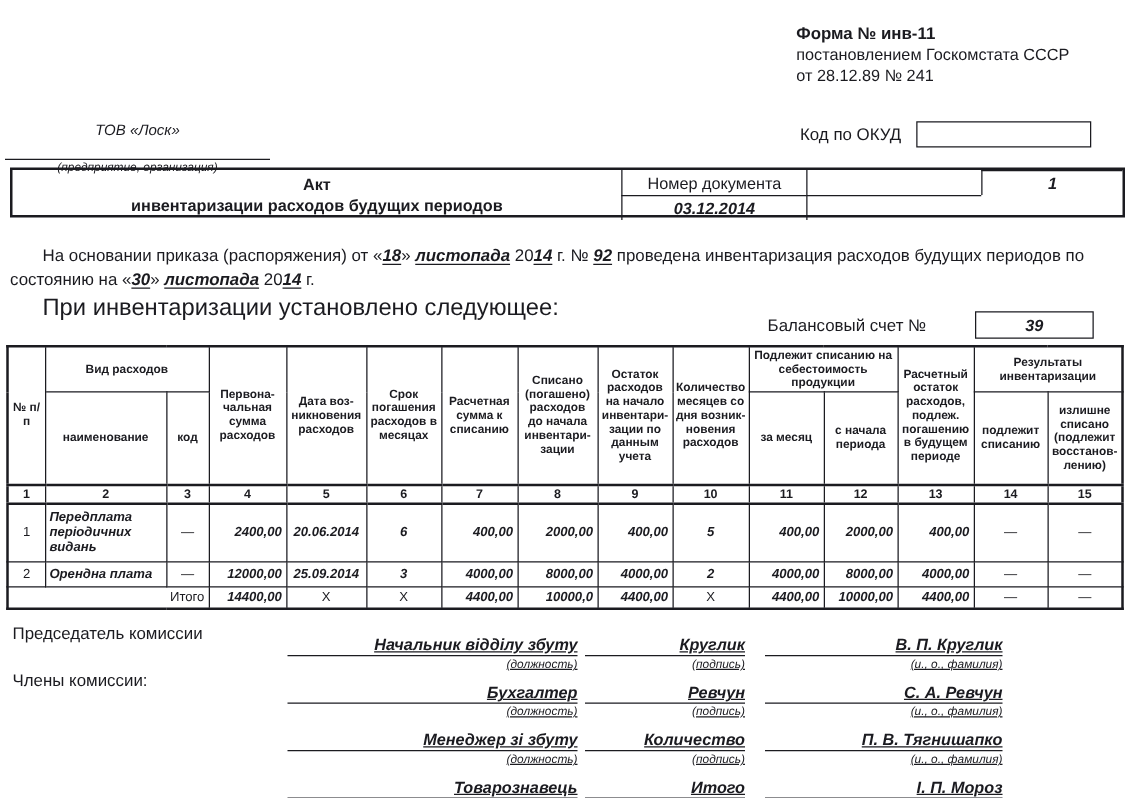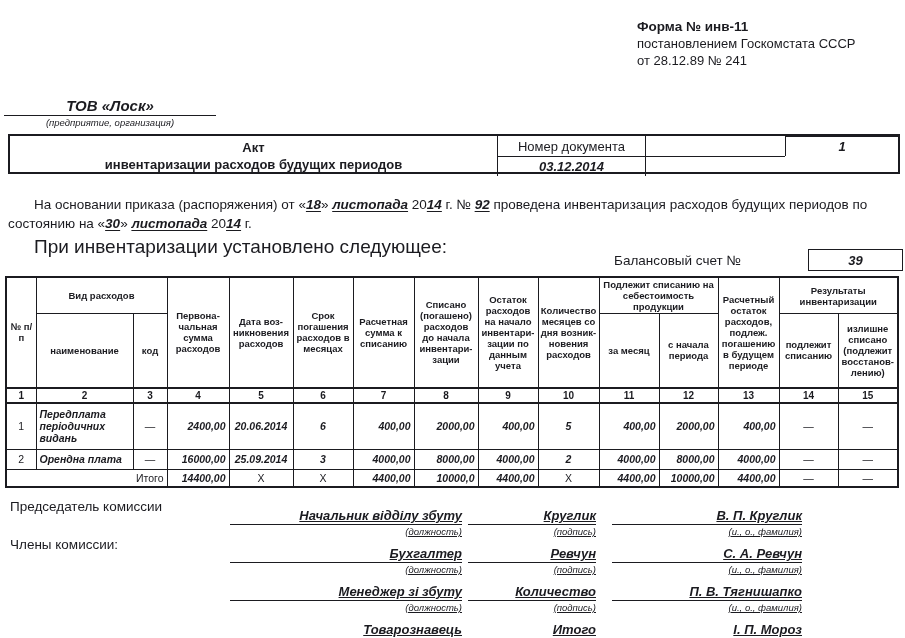--- a/index.html
+++ b/index.html
@@ -5,21 +5,21 @@
   html,body{margin:0;padding:0;background:#fff;}
   .page{position:relative;width:905px;height:638px;background:#fff;
         font-family:"Liberation Sans",sans-serif;color:#1b1b20;overflow:hidden;margin-top:12px;}
 
   
   .form-info{position:absolute;left:637px;top:6px;font-size:13px;line-height:17px;}
   .form-info .b{font-weight:700;font-size:13.5px;}
 
   
   .org{position:absolute;left:4px;top:85px;width:212px;text-align:center;}
-  .org-name{font-style:italic;font-weight:700;font-size:15px;border-bottom:1.5px solid #1b1b20;padding-bottom:1px;}
+  .org-name{font-style:italic;font-weight:400;font-size:12px;border-bottom:1.5px solid #1b1b20;padding-bottom:16px;}
   .org-caption{font-style:italic;font-size:9.5px;margin-top:1px;}
 
   
   .okud{position:absolute;left:640px;top:85px;display:flex;align-items:center;}
   .okud-label{font-size:13.5px;margin-right:12px;}
   .okud-box{display:inline-block;width:138px;height:19px;border:1.5px solid #1b1b20;}
 
   
   .tt{position:absolute;left:8px;top:122px;width:892px;height:40px;border:2px solid #1b1b20;
       display:grid;grid-template-columns:487px 148px 140px auto;grid-template-rows:20px 20px;box-sizing:border-box;}
@@ -29,21 +29,21 @@
   .tt .bt{border-top:1px solid #1b1b20;}
   .tt .hdr{font-size:13px;}
   .tt .val{font-size:13px;font-style:italic;font-weight:700;}
 
   
   .preamble{position:absolute;left:8px;top:183px;width:890px;font-size:13.5px;line-height:19px;text-indent:26px;margin:0;}
   .fill{font-style:italic;font-weight:600;text-decoration:underline;text-underline-offset:2px;}
   .statement{position:absolute;left:8px;top:224px;font-size:19px;text-indent:26px;margin:0;}
 
   
-  .balance{position:absolute;left:575px;top:237px;display:flex;align-items:center;gap:28px;}
+  .balance{position:absolute;left:575px;top:237px;display:flex;align-items:center;}
   .balance-label{font-size:13.5px;width:205px;text-align:center;}
   .balance-box{width:93px;height:20px;border:1.5px solid #1b1b20;display:flex;align-items:center;justify-content:center;
                font-size:13px;font-style:italic;font-weight:700;}
 
   
   table.inv{position:absolute;left:5px;top:264px;border-collapse:collapse;table-layout:fixed;
             border:2px solid #1b1b20;}
   table.inv th,table.inv td{border:1px solid #1b1b20;box-sizing:border-box;overflow:hidden;}
   table.inv th{font-weight:700;font-size:9.5px;line-height:1.16;padding:1px 2px;text-align:center;vertical-align:middle;}
   tr.h1 th{height:32px;}
@@ -79,20 +79,24 @@
     <div class="b">Форма № инв-11</div>
     <div>постановлением Госкомстата СССР</div>
     <div>от 28.12.89 № 241</div>
   </div>
 
   <div class="org">
     <div class="org-name">ТОВ «Лоск»</div>
     <div class="org-caption">(предприятие, организация)</div>
   </div>
 
+  <div class="okud">
+    <span class="okud-label">Код по ОКУД</span>
+    <span class="okud-box"></span>
+  </div>
 
   <div class="tt">
     <div class="cell-title">
       <span>Акт</span>
       <span>инвентаризации расходов будущих периодов</span>
     </div>
     <div class="bl hdr">Номер документа</div>
     <div class="bl"></div>
     <div class="bl bt val">1</div>
     <div class="bl bt val">03.12.2014</div>
@@ -182,21 +186,21 @@
         <td class="r v">400,00</td>
         <td class="r v">2000,00</td>
         <td class="r v">400,00</td>
         <td class="c">—</td>
         <td class="c">—</td>
       </tr>
       <tr class="r2">
         <td class="c">2</td>
         <td class="l v">Орендна плата</td>
         <td class="c">—</td>
-        <td class="r v">16000,00</td>
+        <td class="r v">12000,00</td>
         <td class="c v">25.09.2014</td>
         <td class="c v">3</td>
         <td class="r v">4000,00</td>
         <td class="r v">8000,00</td>
         <td class="r v">4000,00</td>
         <td class="c v">2</td>
         <td class="r v">4000,00</td>
         <td class="r v">8000,00</td>
         <td class="r v">4000,00</td>
         <td class="c">—</td>

